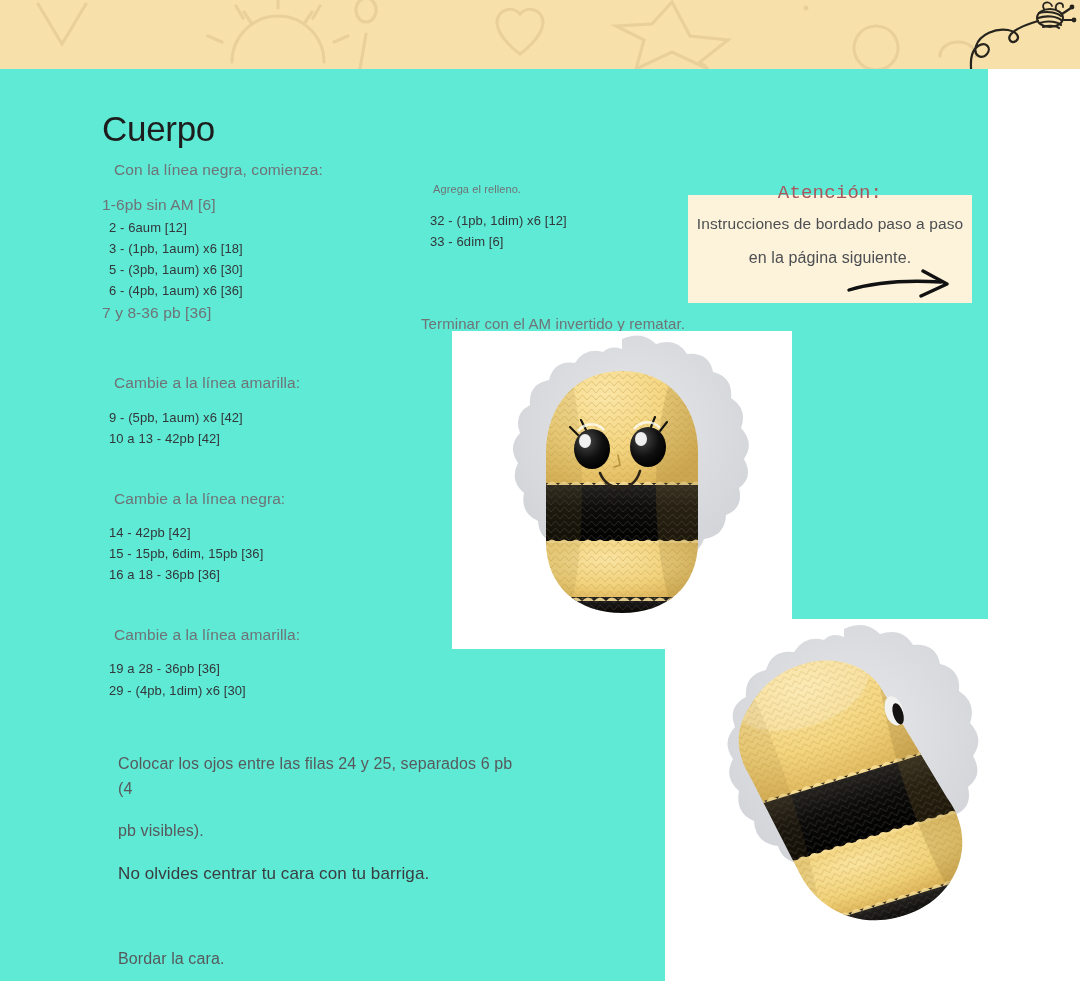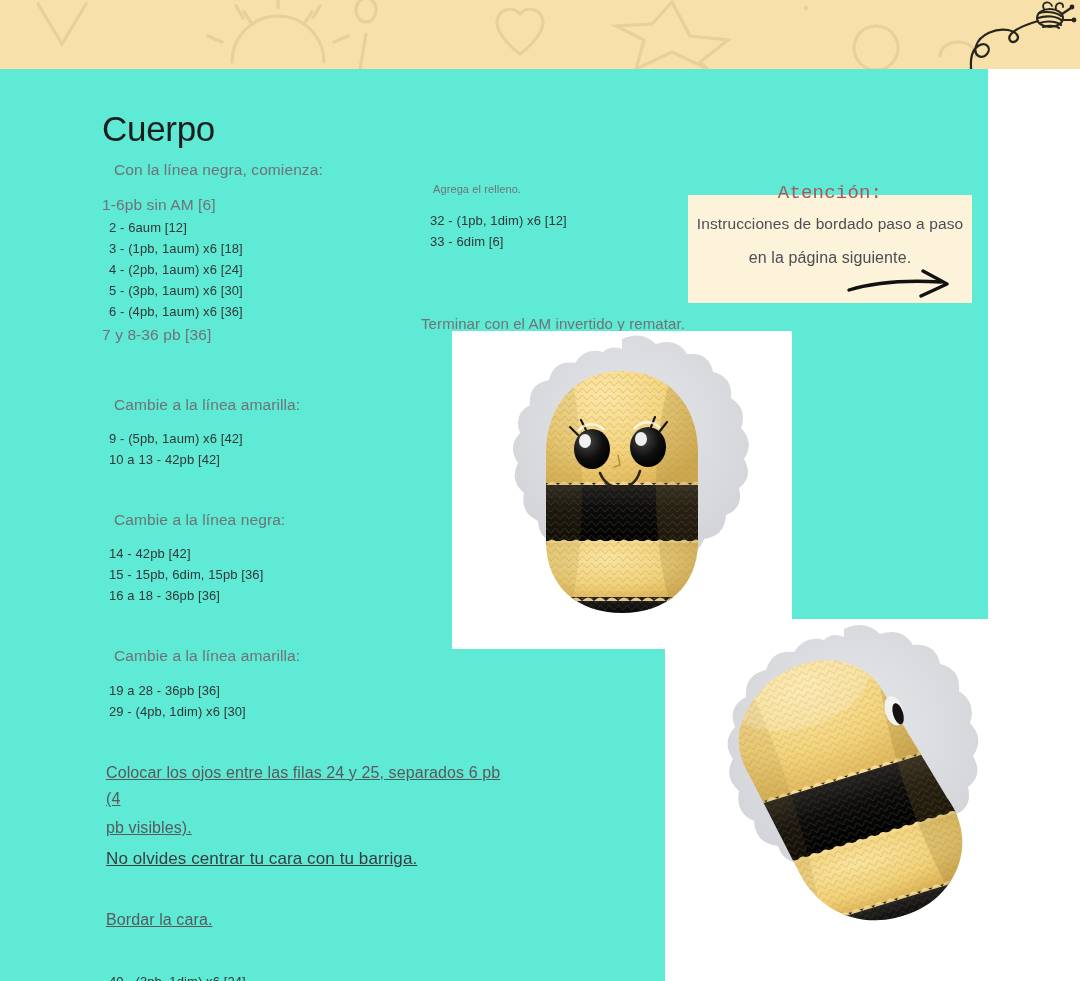--- a/index.html
+++ b/index.html
@@ -84,23 +84,22 @@
     padding-left: 0;
     line-height: 1.55;
   }
   .gap-md { height: 26px; }
   .gap-lg { height: 34px; }
 
   .para {
     font-size: 16px;
     color: #57595d;
     line-height: 1.62;
-    margin: 4px;
-    letter-spacing: 0.1px;
-    text-decoration: underline;
+    margin: 16px;
+    letter-spacing: 0.1px;
   }
   .para.dark {
     color: #3a3c40;
     font-size: 17px;
   }
 
   
   #col-mid {
     position: absolute;
     left: 421px;
@@ -240,21 +239,20 @@
 
   <div id="col-left">
 
     <h1 id="page-title">Cuerpo</h1>
 
     <p class="note">Con la línea negra, comienza:</p>
 
     <p class="row-line tight">1-6pb sin AM [6]</p>
     <p class="row-line">2 - 6aum [12]</p>
     <p class="row-line">3 - (1pb, 1aum) x6 [18]</p>
-    <p class="row-line">4 - (2pb, 1aum) x6 [24]</p>
     <p class="row-line">5 - (3pb, 1aum) x6 [30]</p>
     <p class="row-line">6 - (4pb, 1aum) x6 [36]</p>
     <p class="row-line tight">7 y 8-36 pb [36]</p>
 
     <div class="gap-lg"></div>
 
     <p class="note">Cambie a la línea amarilla:</p>
     <p class="row-line">9 - (5pb, 1aum) x6 [42]</p>
     <p class="row-line">10 a 13 - 42pb [42]</p>
 

